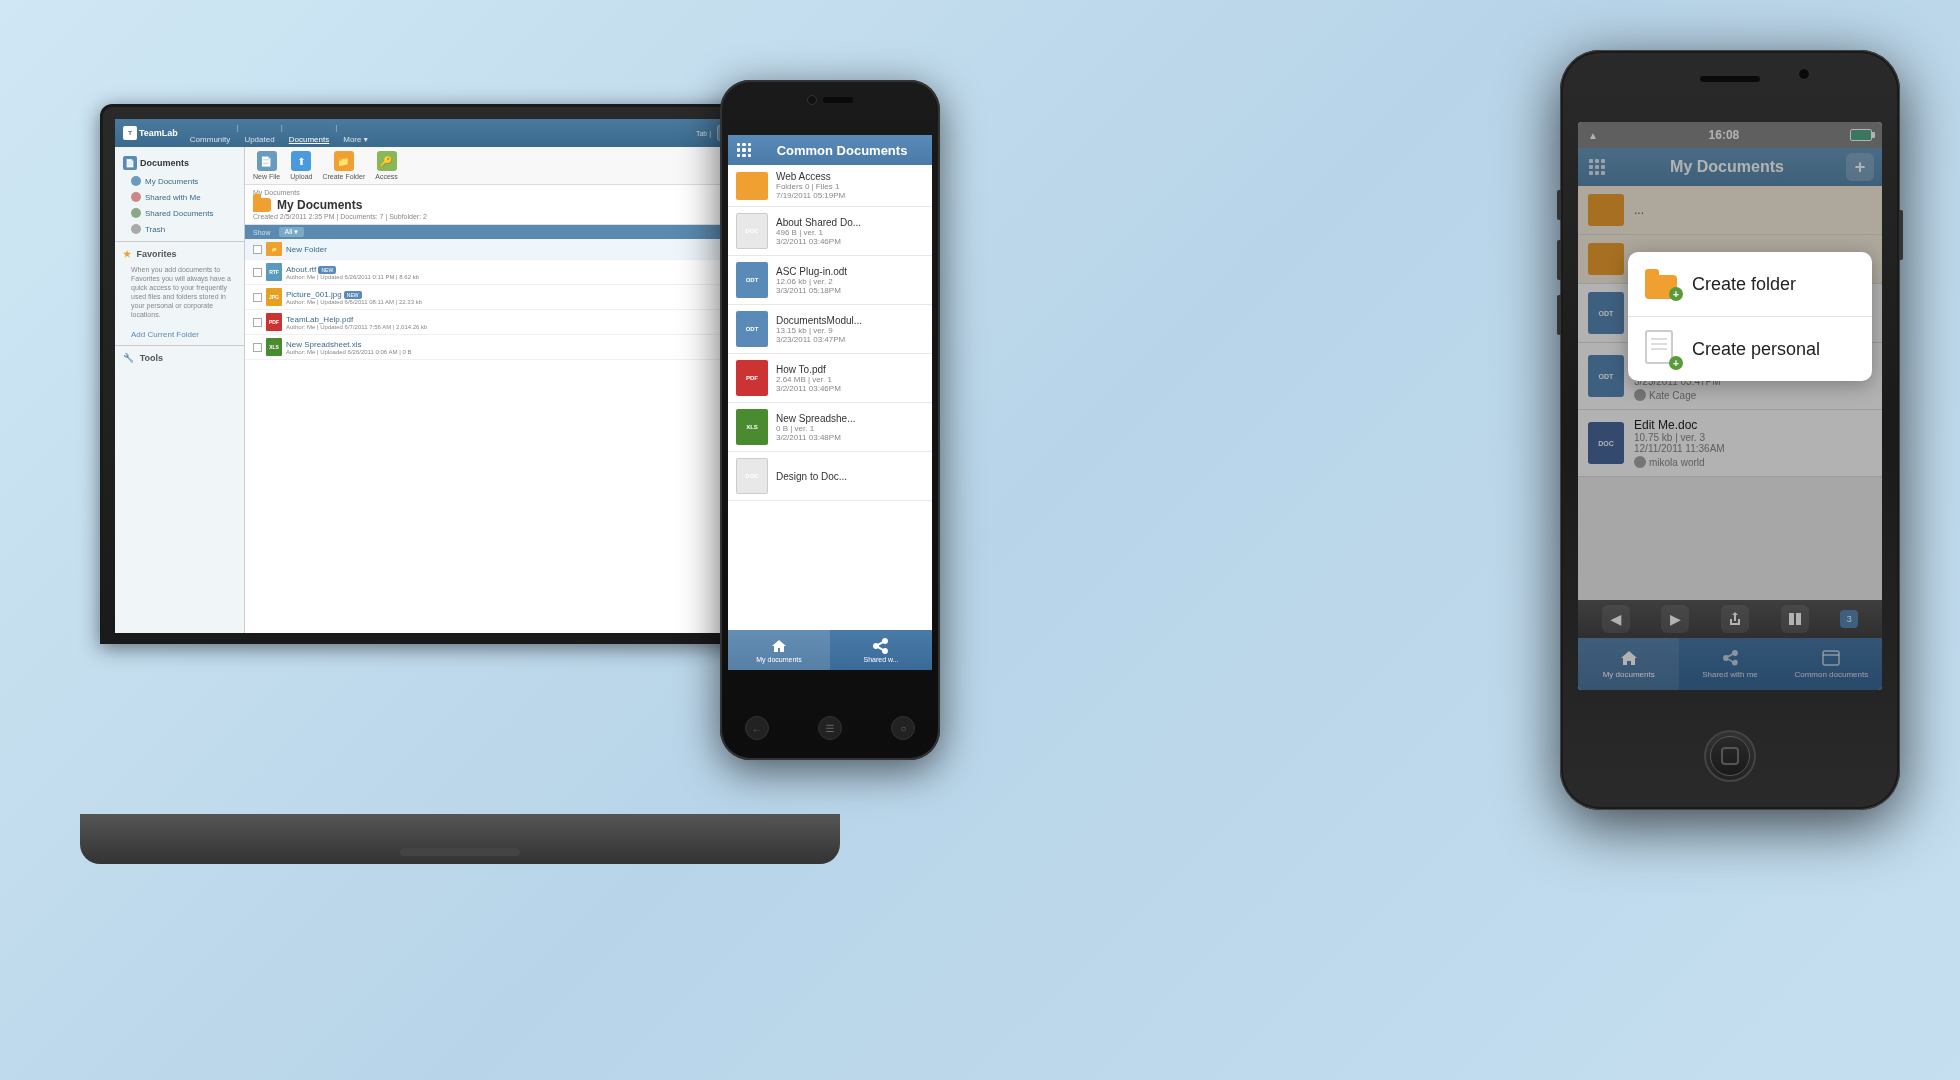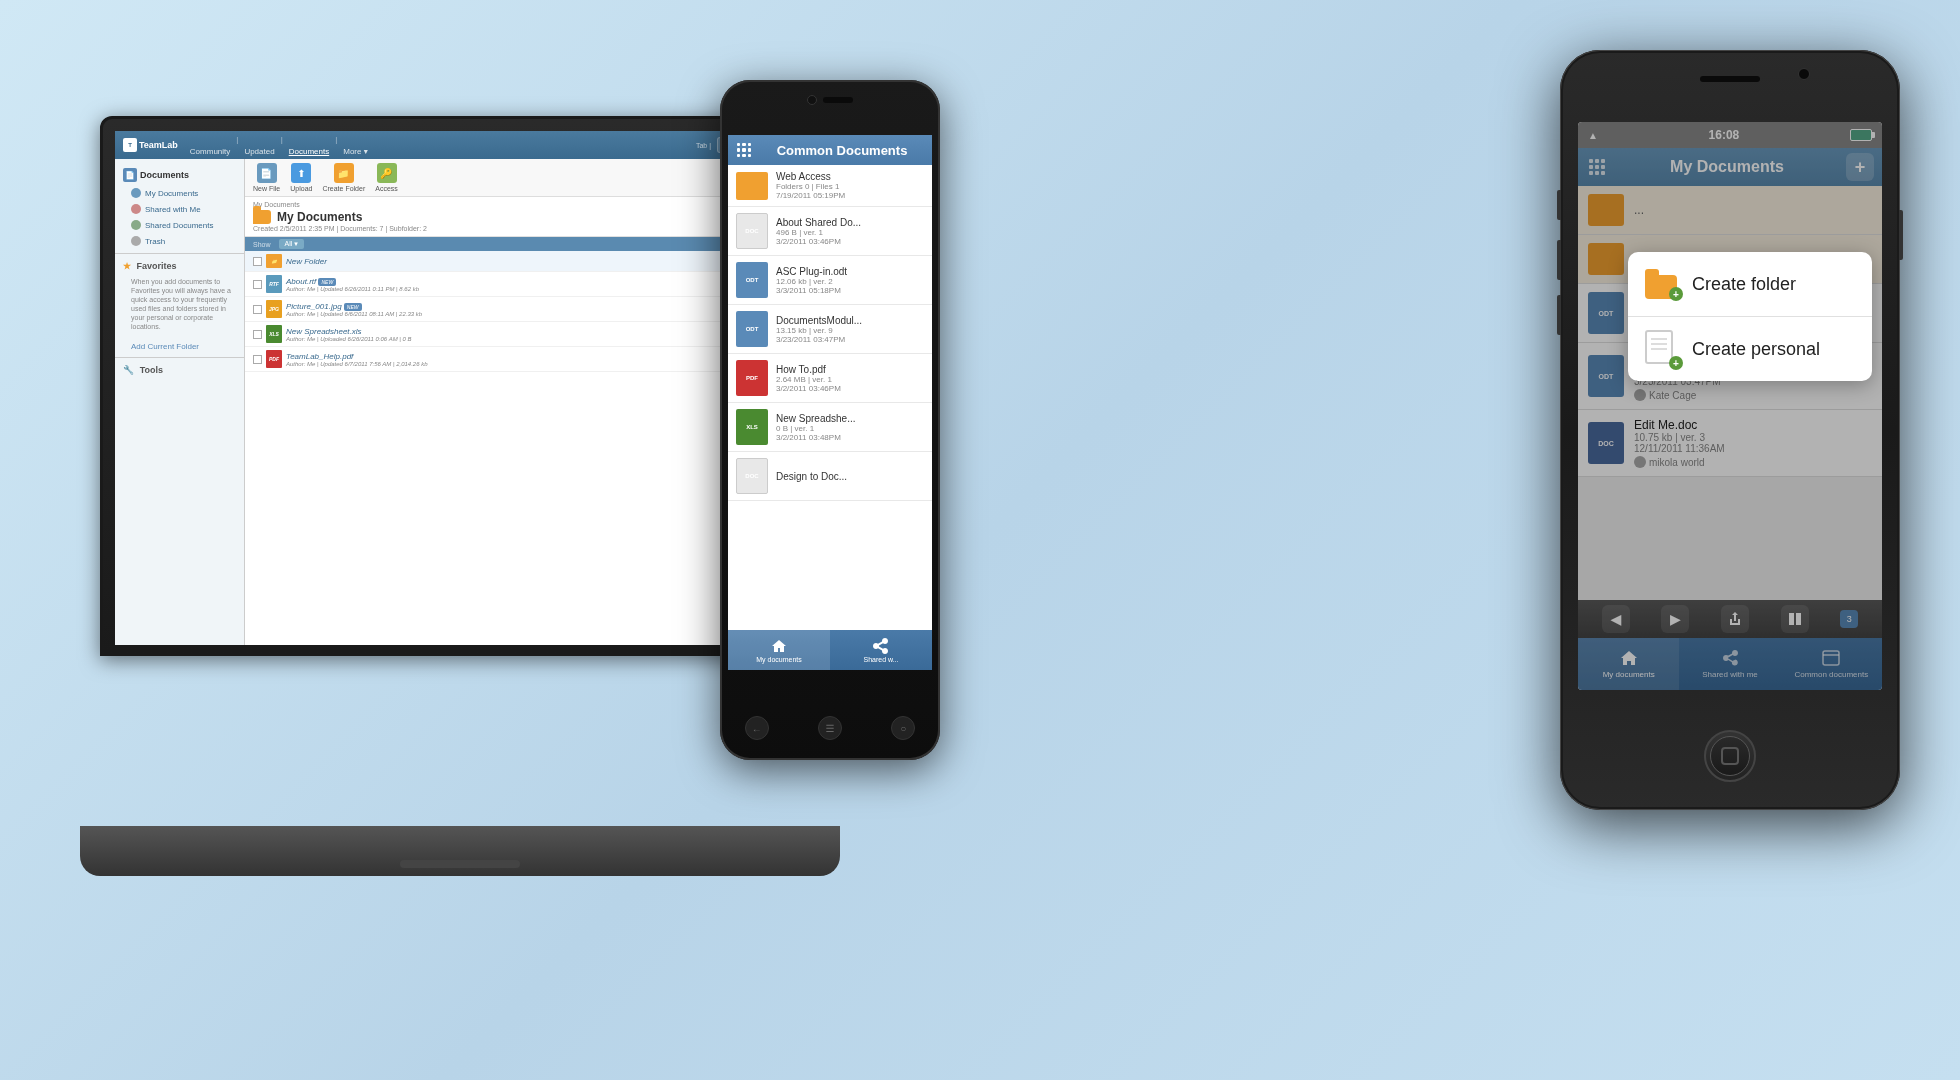--- a/index.html
+++ b/index.html
@@ -9,21 +9,21 @@
       background: linear-gradient(135deg, #d0e8f5 0%, #b8d4e8 50%, #c5dff0 100%);
       overflow: hidden;
       font-family: Arial, sans-serif;
       position: relative;
     }
 
     
     .laptop-container {
       position: absolute;
       left: 80px;
-      top: 116px;
+      top: 104px;
       width: 760px;
       height: 760px;
     }
 
     .laptop-body {
       position: absolute;
       bottom: 0;
       left: 0;
       width: 760px;
       height: 50px;
@@ -275,21 +275,20 @@
       overflow: hidden;
       background: white;
     }
 
     .file-item {
       display: flex;
       align-items: center;
       padding: 3px 8px;
       border-bottom: 1px solid #f0f0f0;
       gap: 4px;
-      font-style: italic;
     }
 
     .file-item.folder {
       background: #eef5fb;
     }
 
     .file-checkbox {
       width: 9px;
       height: 9px;
       border: 1px solid #aaa;
@@ -1029,32 +1028,32 @@
             <div class="file-item">
               <div class="file-checkbox"></div>
               <div class="file-type-icon jpg">JPG</div>
               <div class="file-info">
                 <div class="file-name">Picture_001.jpg <span style="background:#5a8ab8;color:white;font-size:5px;padding:1px 3px;border-radius:2px">NEW</span></div>
                 <div class="file-meta">Author: Me | Updated 6/6/2011 08:11 AM | 22.33 kb</div>
               </div>
             </div>
             <div class="file-item">
               <div class="file-checkbox"></div>
+              <div class="file-type-icon pdf">PDF</div>
+              <div class="file-info">
+                <div class="file-name">TeamLab_Help.pdf</div>
+                <div class="file-meta">Author: Me | Updated 6/7/2011 7:56 AM | 2,014.26 kb</div>
+              </div>
+            </div>
+            <div class="file-item">
+              <div class="file-checkbox"></div>
               <div class="file-type-icon xls">XLS</div>
               <div class="file-info">
                 <div class="file-name">New Spreadsheet.xls</div>
                 <div class="file-meta">Author: Me | Uploaded 6/26/2011 0:06 AM | 0 B</div>
-              </div>
-            </div>
-            <div class="file-item">
-              <div class="file-checkbox"></div>
-              <div class="file-type-icon pdf">PDF</div>
-              <div class="file-info">
-                <div class="file-name">TeamLab_Help.pdf</div>
-                <div class="file-meta">Author: Me | Updated 6/7/2011 7:56 AM | 2,014.26 kb</div>
               </div>
             </div>
           </div>
         </div>
       </div>
     </div>
   </div>
   <div class="laptop-body">
     <div class="laptop-base"></div>
   </div>

